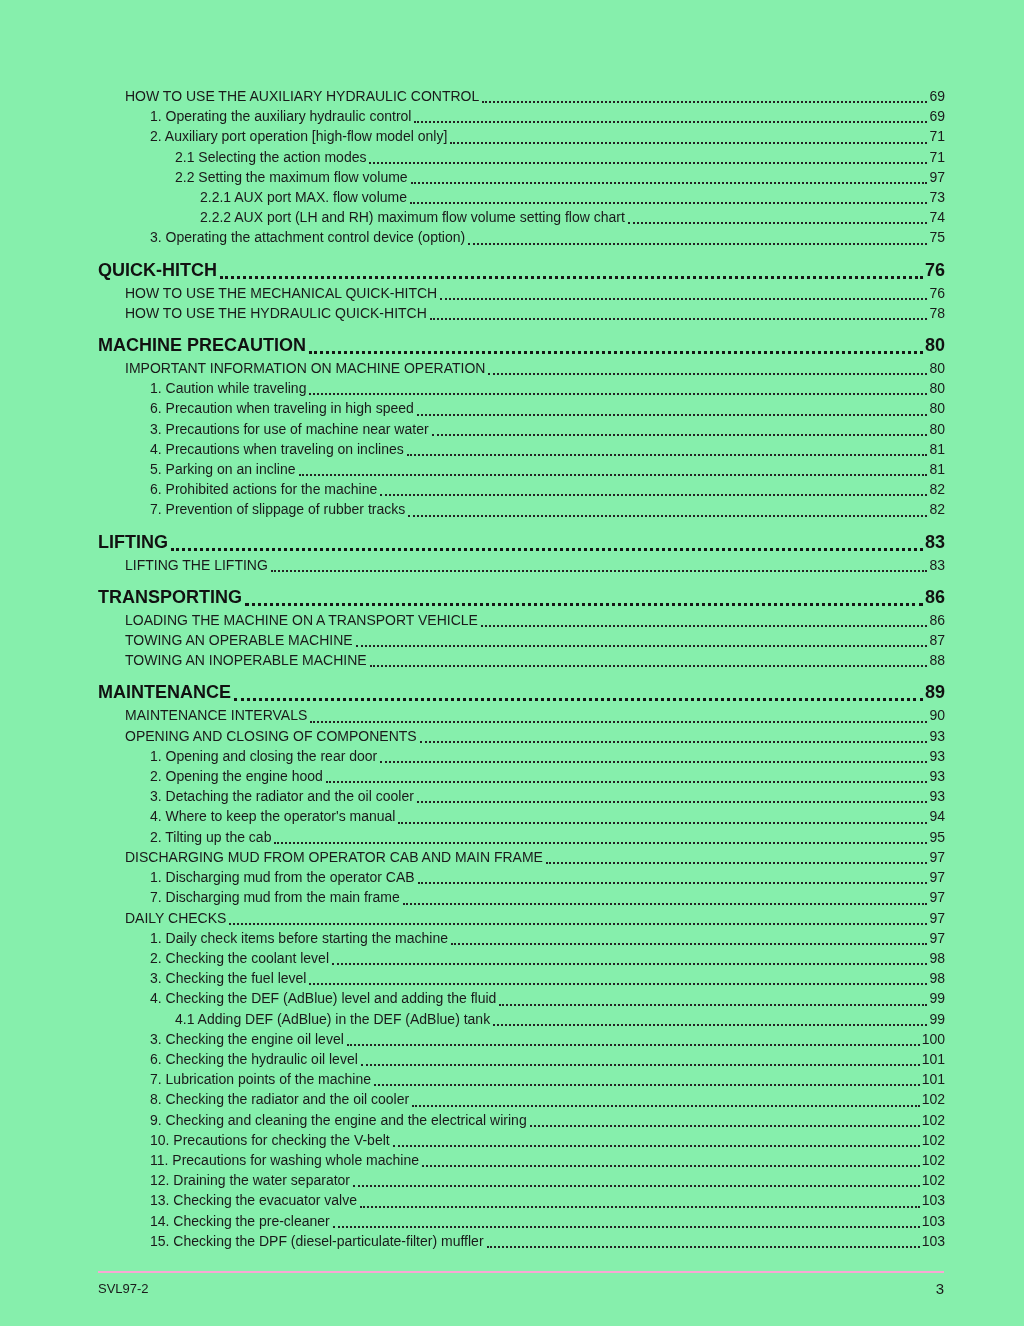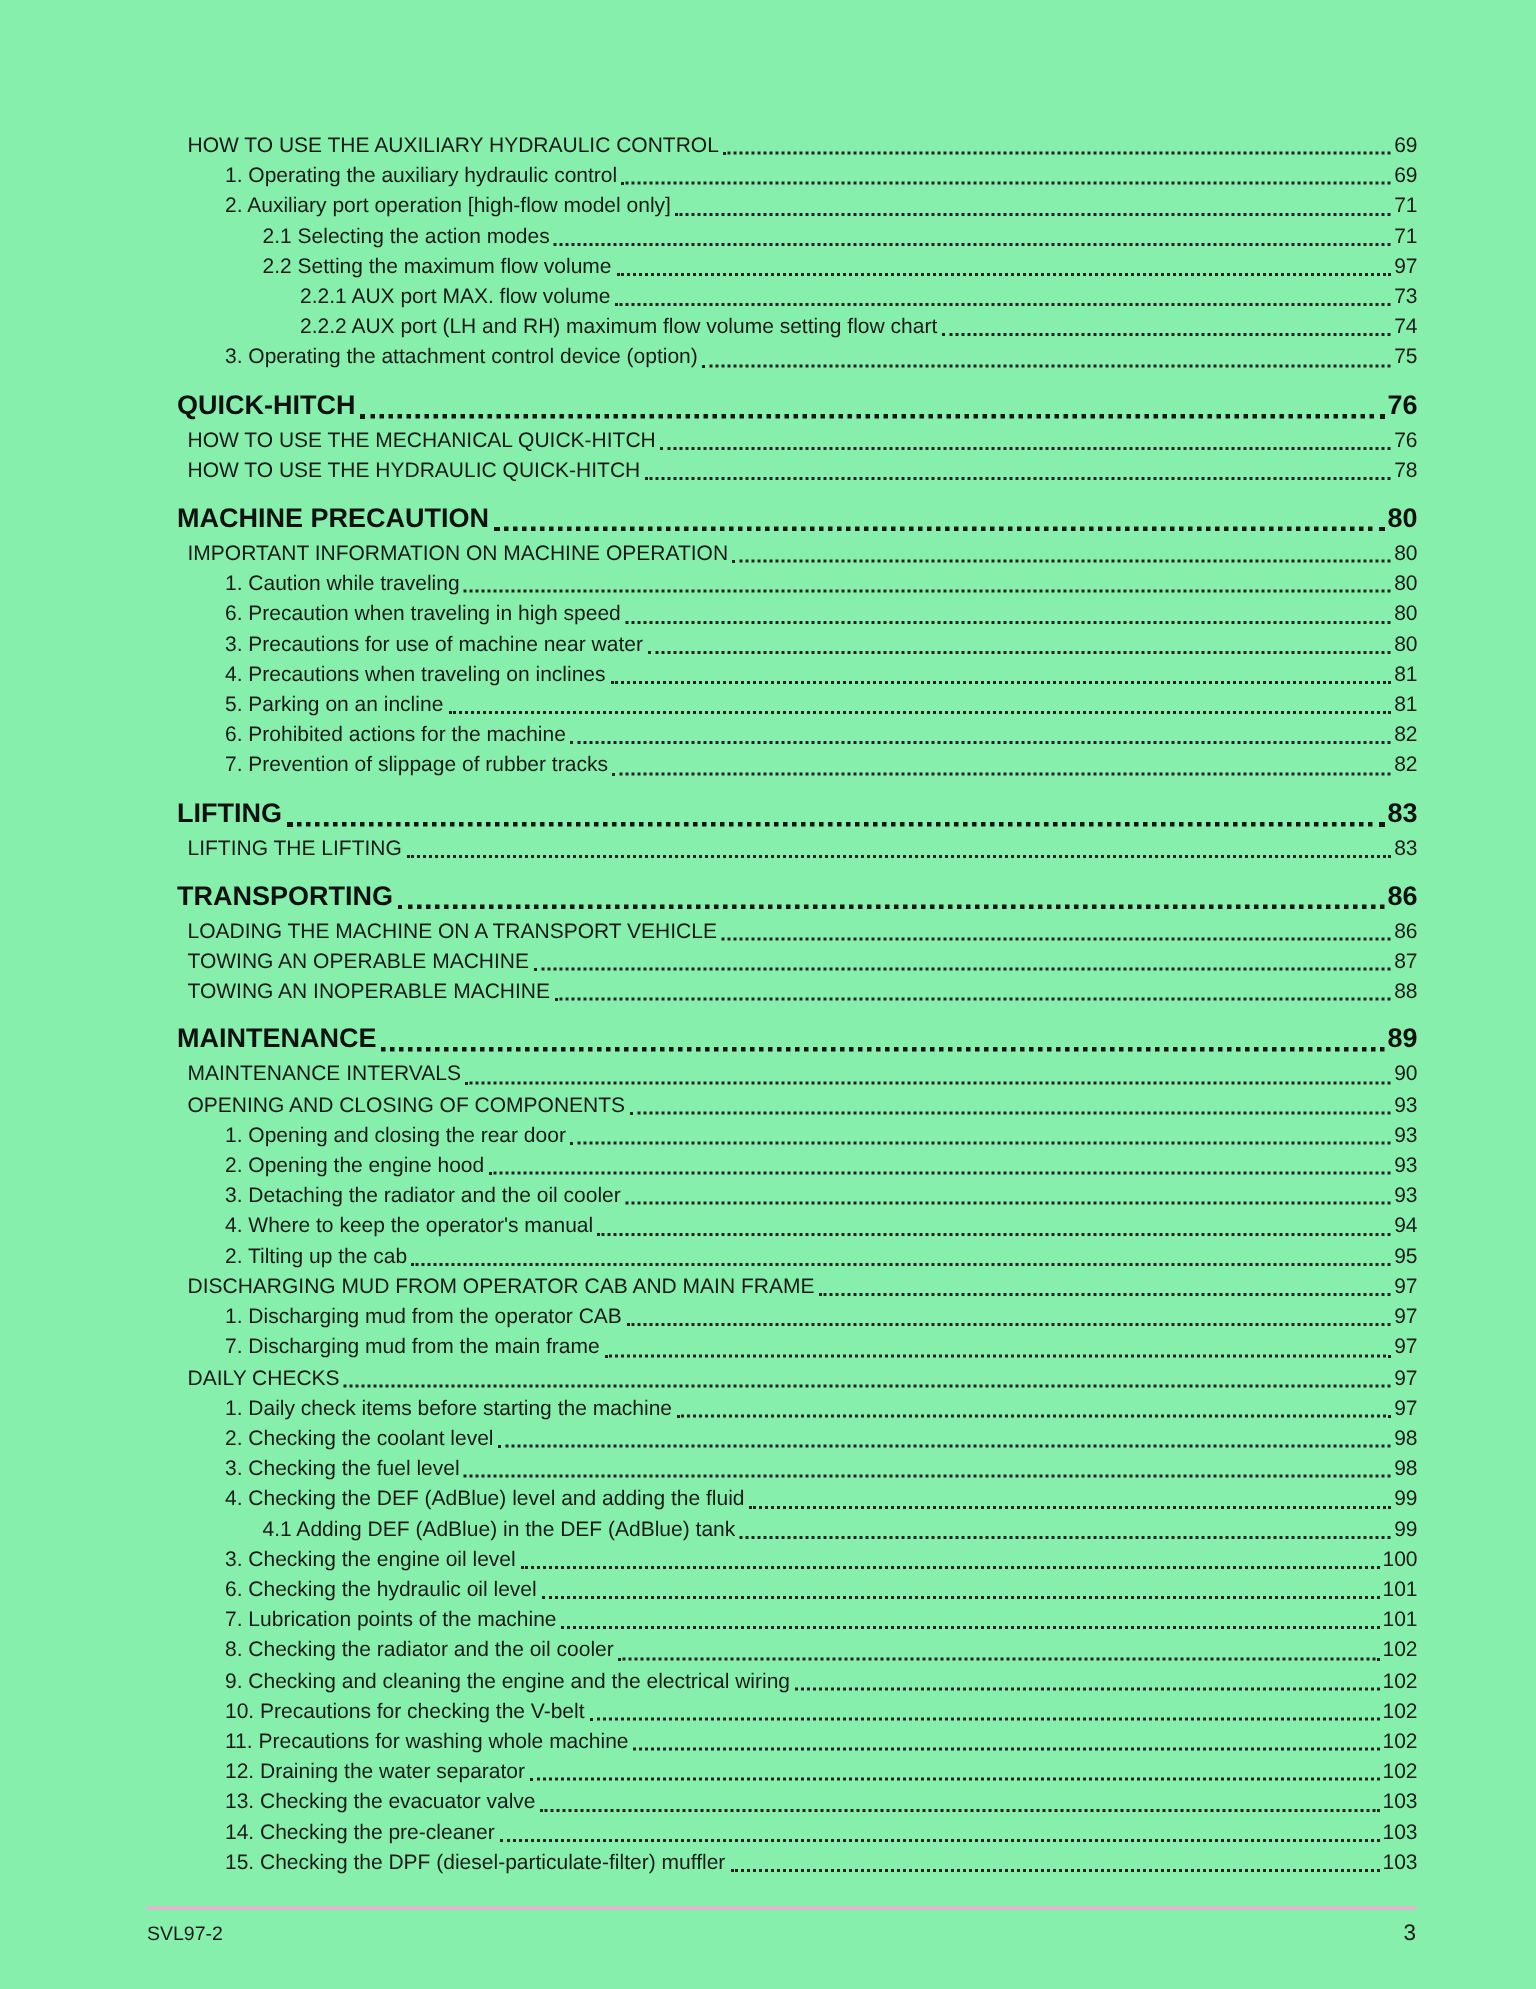--- a/index.html
+++ b/index.html
@@ -36,21 +36,21 @@
     flex: 1 1 auto;
     border-bottom: 2px dotted #222222;
     margin: 0 2px 3px 3px;
     min-width: 8px;
     align-self: flex-end;
   }
   .toc-page {
     flex: 0 0 auto;
   }
   
-  .lv-chapter { padding-left: 0; margin-left: 20px; }
+  .lv-chapter { padding-left: 0; }
   .lv-section { padding-left: 27px; }
   .lv-item    { padding-left: 52px; }
   .lv-sub     { padding-left: 77px; }
   .lv-subsub  { padding-left: 102px; text-align: right; }
 
   .lv-chapter {
     font-size: 18px;
     font-weight: bold;
     line-height: 26px;
     margin-top: 9px;

